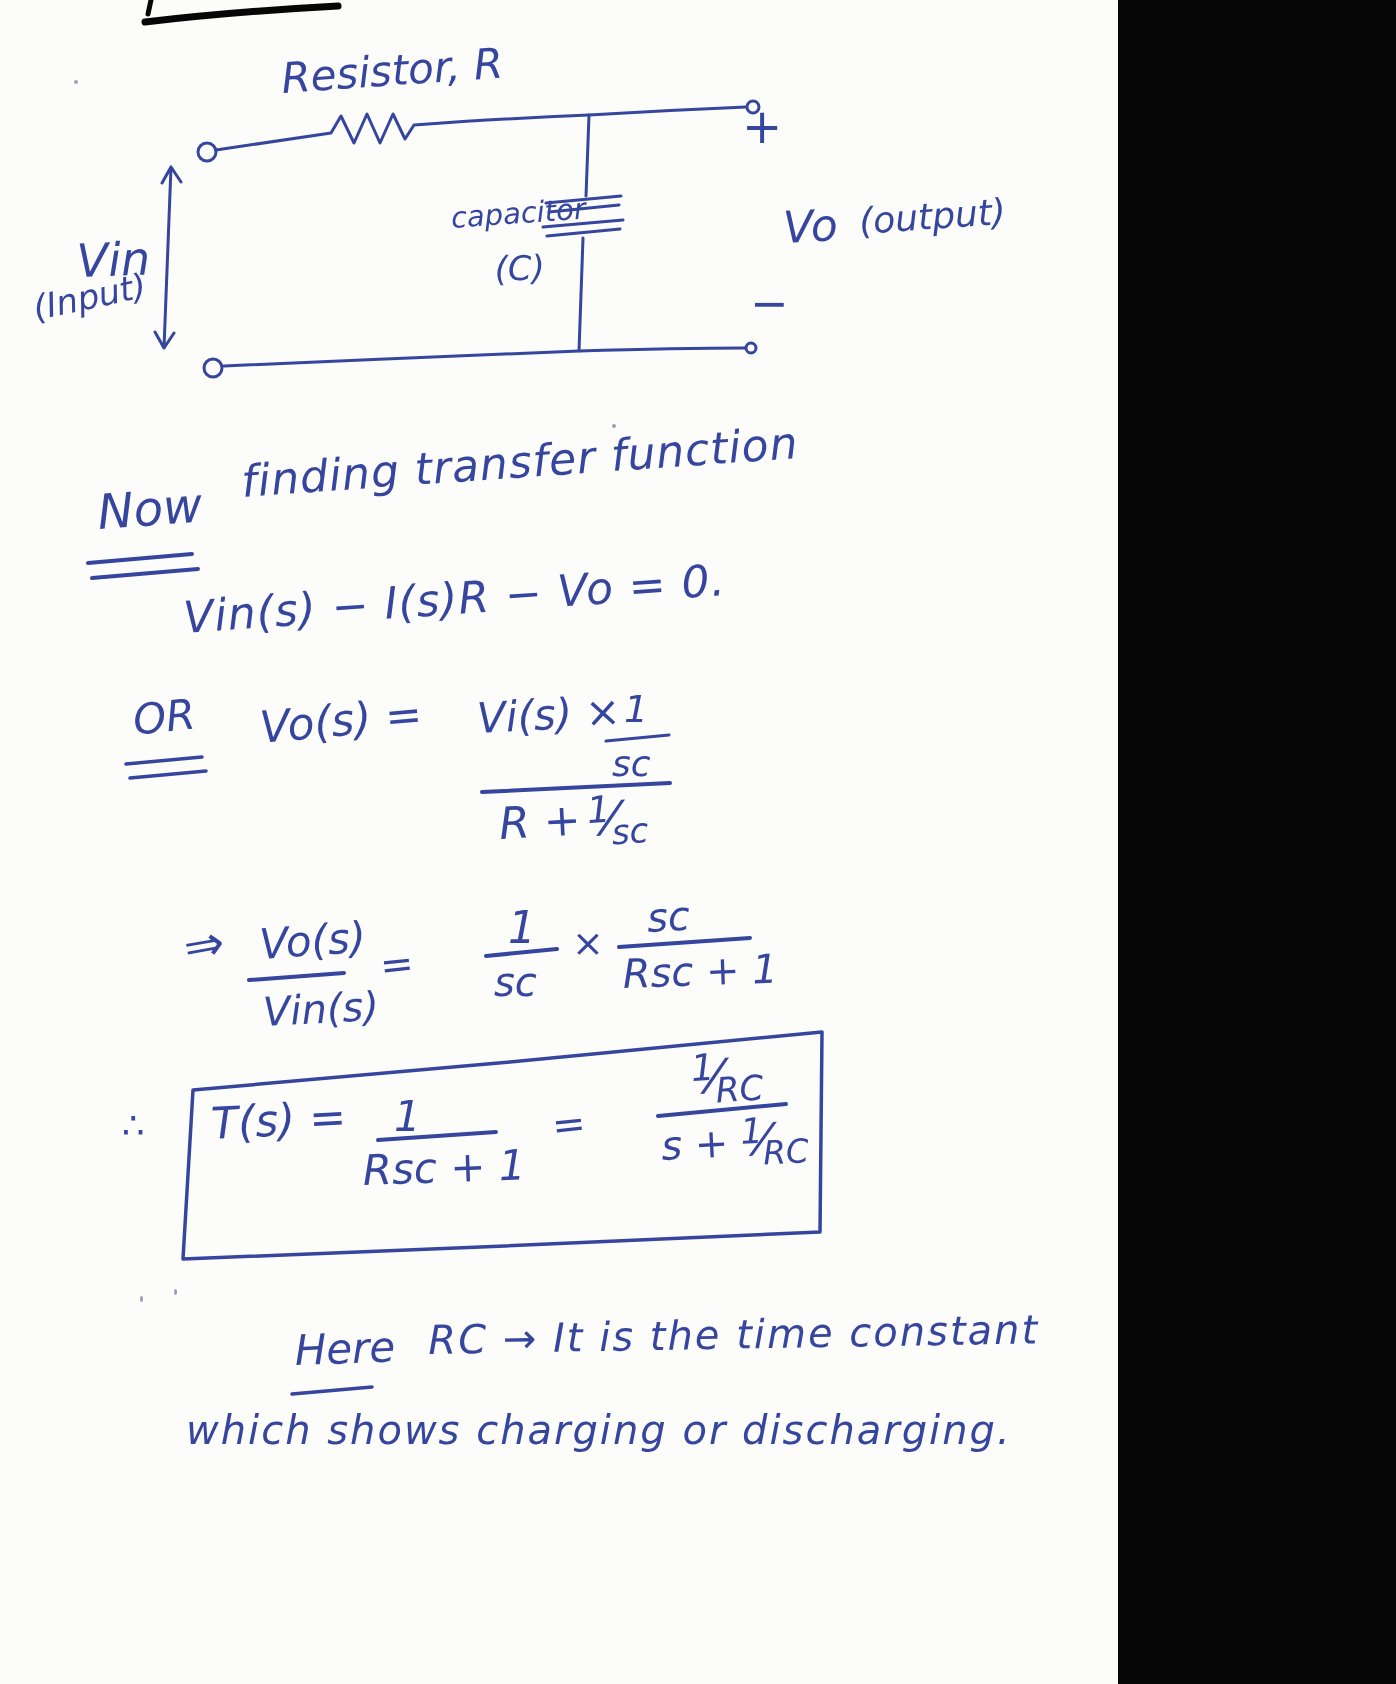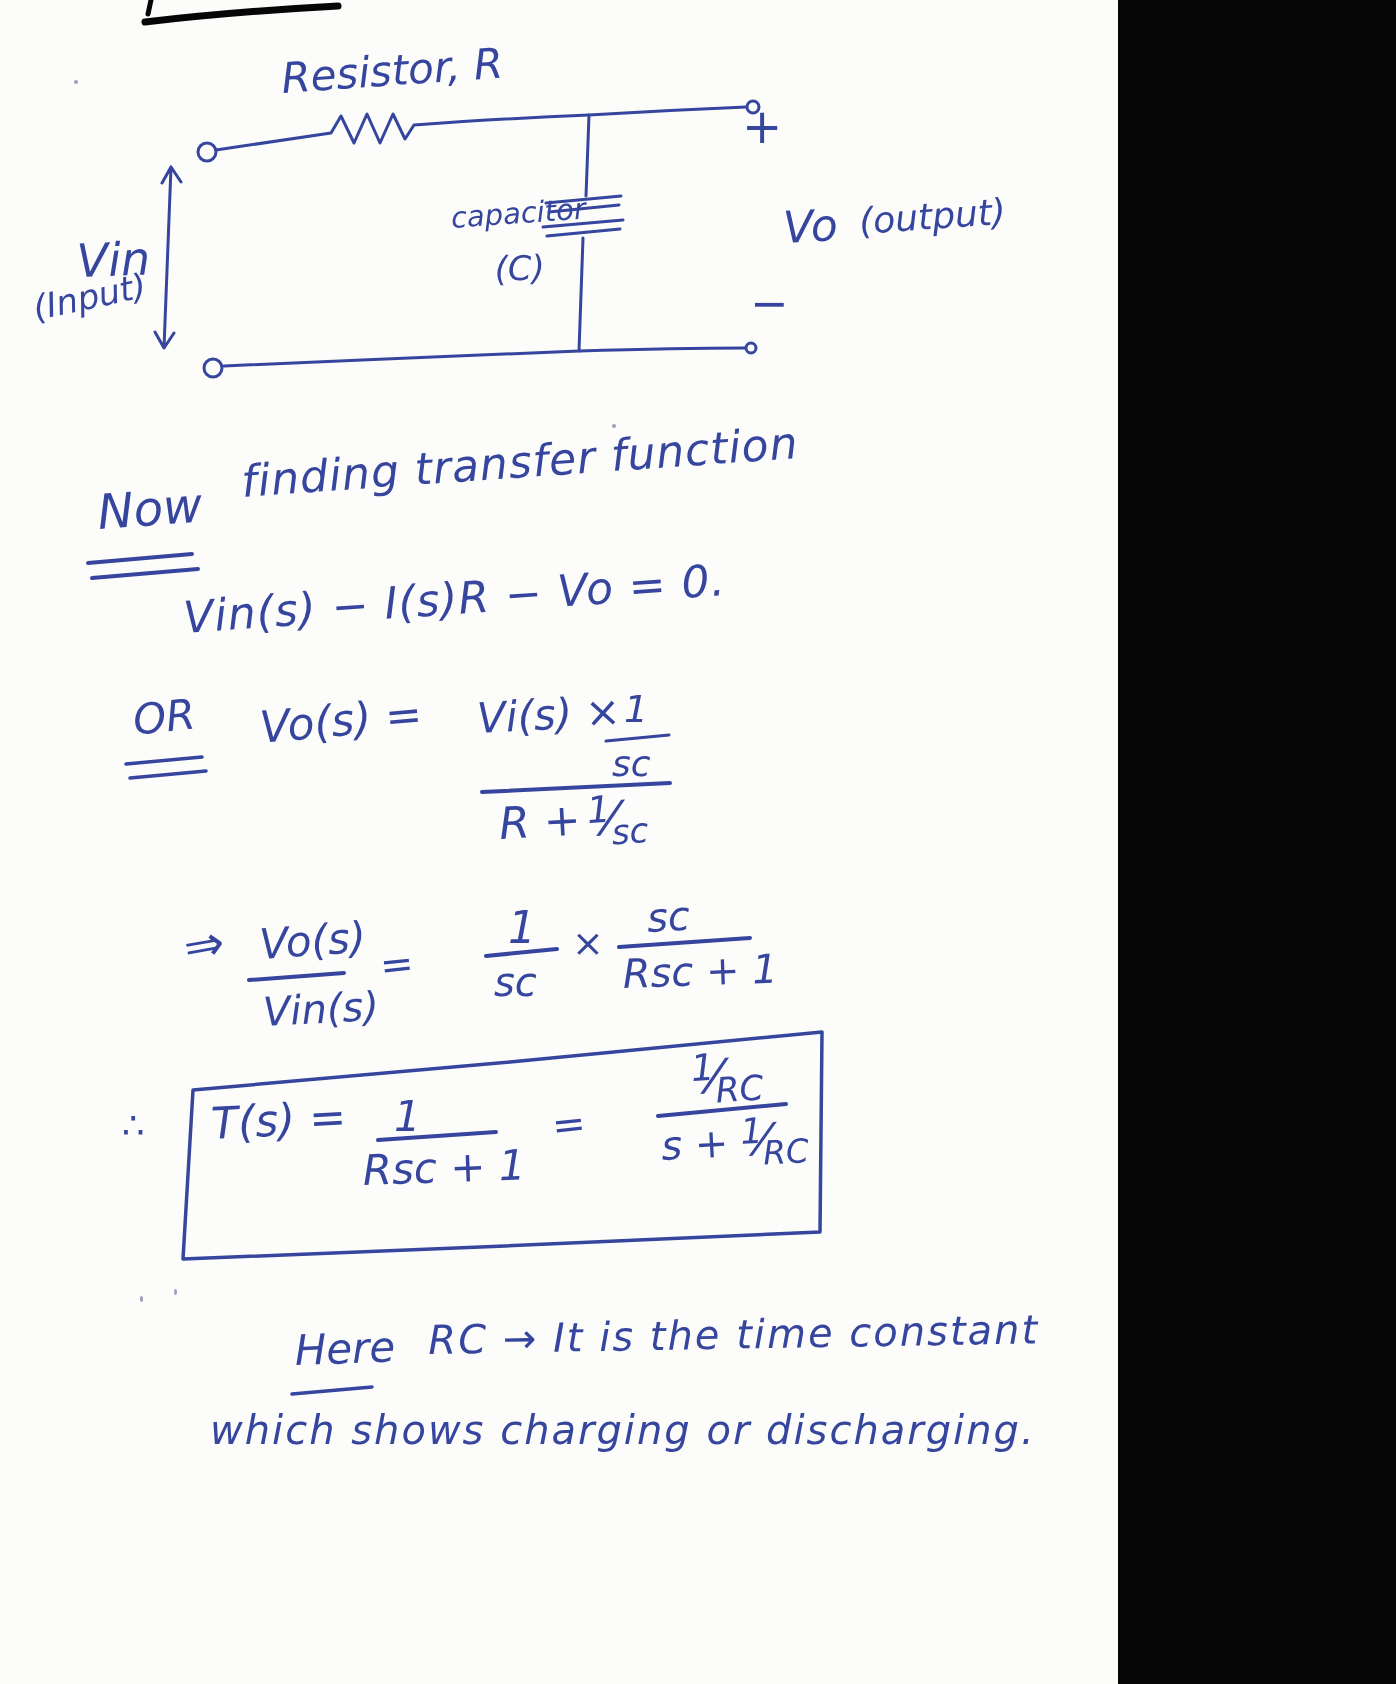--- a/index.html
+++ b/index.html
@@ -99,20 +99,20 @@
   <span class="hw" style="left:122px; top:1108px; font-size:36px;">∴</span>
   <span class="hw" style="left:210px; top:1102px; font-size:44px; transform:rotate(-3deg);">T(s) =</span>
   <span class="hw" style="left:394px; top:1096px; font-size:42px;">1</span>
   <span class="hw" style="left:362px; top:1150px; font-size:42px; transform:rotate(-2deg);">Rsc + 1</span>
   <span class="hw" style="left:550px; top:1106px; font-size:40px; transform:rotate(-6deg);">=</span>
   <span class="hw sfrac" style="left:690px; top:1056px; font-size:42px; transform:rotate(-4deg);"><span class="sf-n">1</span><span class="sf-s">⁄</span><span class="sf-d">RC</span></span>
   <span class="hw" style="left:660px; top:1124px; font-size:40px; transform:rotate(-3deg);"><span>s +</span> <span class="sfrac"><span class="sf-n">1</span><span class="sf-s">⁄</span><span class="sf-d">RC</span></span></span>
 
   <span class="hw" style="left:294px; top:1330px; font-size:42px; transform:rotate(-2deg);">Here</span>
   <span class="hw" style="left:428px; top:1320px; font-size:40px; transform:rotate(-1deg); letter-spacing:2px;">RC → It is the time constant</span>
-  <span class="hw" style="left:186px; top:1410px; font-size:40px; letter-spacing:2px;margin-left:24px;">which shows charging or discharging.</span>
+  <span class="hw" style="left:186px; top:1410px; font-size:40px; letter-spacing:2px;">which shows charging or discharging.</span>
 
   <div class="speck" style="left:74px; top:80px; width:4px; height:4px;"></div>
   <div class="speck" style="left:612px; top:424px; width:4px; height:4px;"></div>
   <div class="speck" style="left:140px; top:1296px; width:3px; height:6px;"></div>
   <div class="speck" style="left:174px; top:1289px; width:3px; height:6px;"></div>
 
 </div>
 
 </body></html>

